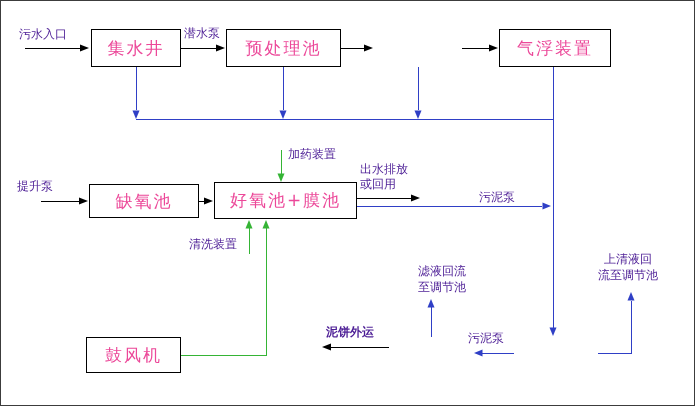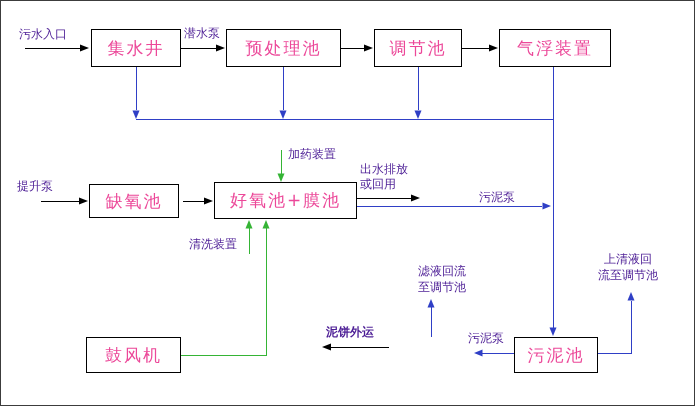--- a/index.html
+++ b/index.html
@@ -61,26 +61,24 @@
     <path class="ln-g" d="M280 149 V173"></path>
     <polygon class="ar-g" points="280,181 276.5,172.5 283.5,172.5"></polygon>
     <path class="ln-g" d="M248 253 V227"></path>
     <polygon class="ar-g" points="248,219 244.5,227.5 251.5,227.5"></polygon>
     <path class="ln-g" d="M180 354 H265 V227"></path>
     <polygon class="ar-g" points="265,219 261.5,227.5 268.5,227.5"></polygon>
   </svg>
 
   <div class="box" style="left:90px;top:28px;width:90px;height:38px;">集水井</div>
   <div class="box" style="left:225px;top:28px;width:115px;height:38px;text-align:center;">预处理池</div>
-  <div class="box" style="left:373px;top:28px;width:88px;height:38px;">调节池</div>
   <div class="box" style="left:498px;top:28px;width:112px;height:38px;">气浮装置</div>
-  <div class="box" style="left:88px;top:183px;width:90px;height:34px;">缺氧池</div>
+  <div class="box" style="left:88px;top:183px;width:110px;height:34px;">缺氧池</div>
   <div class="box" style="left:85px;top:336px;width:95px;height:36px;">鼓风机</div>
   <div class="box" style="left:213px;top:181px;width:143px;height:37px;">好氧池+膜池</div>
-  <div class="box" style="left:513px;top:336px;width:84px;height:36px;">污泥池</div>
 
   <div class="lbl" style="left:18px;top:26px;">污水入口</div>
   <div class="lbl" style="left:183px;top:25px;">潜水泵</div>
   <div class="lbl" style="left:16px;top:178px;">提升泵</div>
   <div class="lbl" style="left:287px;top:146px;">加药装置</div>
   <div class="lbl" style="left:359px;top:161px;">出水排放</div>
   <div class="lbl" style="left:359px;top:176px;">或回用</div>
   <div class="lbl" style="left:478px;top:189px;">污泥泵</div>
   <div class="lbl" style="left:188px;top:236px;">清洗装置</div>
   <div class="lbl" style="left:417px;top:263px;">滤液回流</div>

